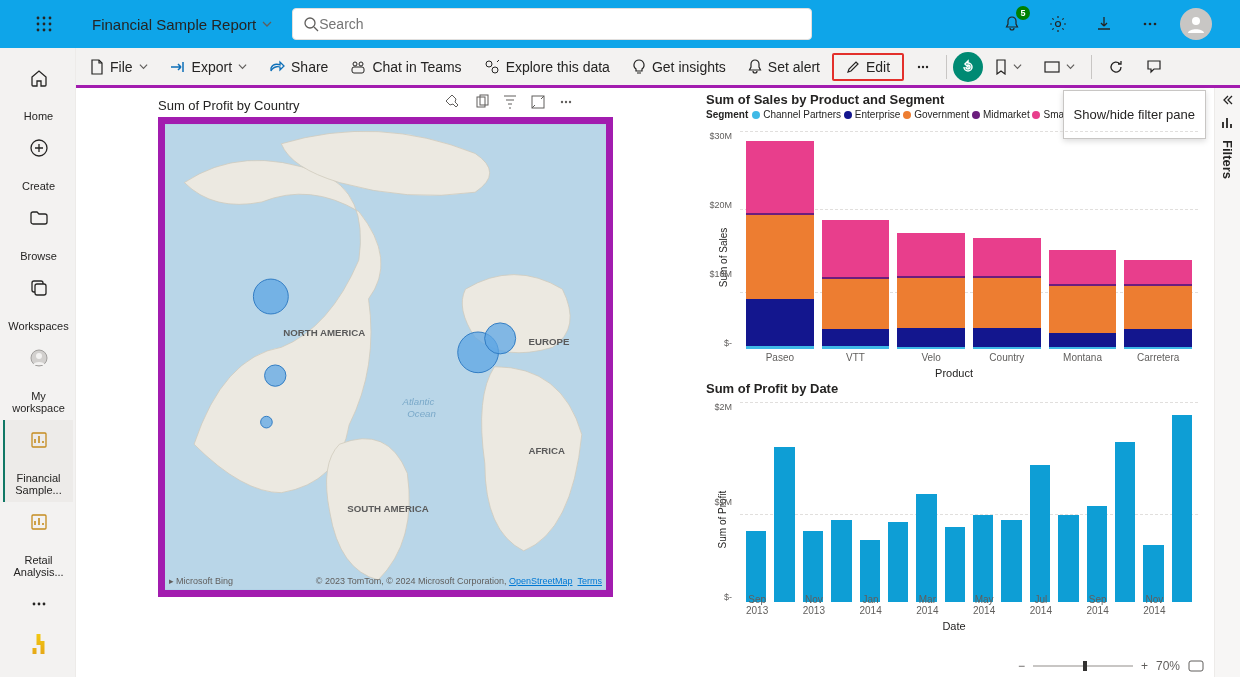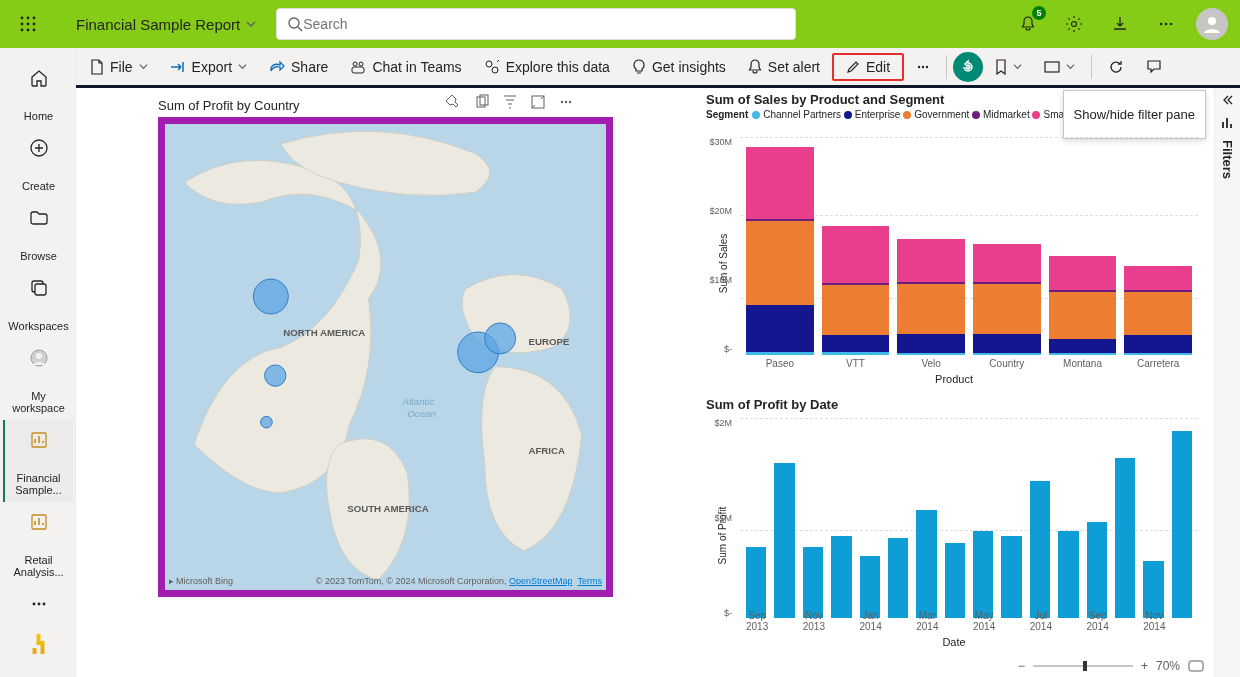--- a/index.html
+++ b/index.html
@@ -1,74 +1,74 @@
 <!DOCTYPE html>
 <html><head>
 <meta charset="utf-8">
 <style>
 *{box-sizing:border-box;margin:0;padding:0;font-family:"Segoe UI",Arial,sans-serif}
 body{width:1240px;height:677px;overflow:hidden;background:#f3f2f1;color:#252423}
 svg{display:block}
 
-.topbar{height:48px;background:#84cc16;display:flex;align-items:center;padding:0 12px;gap:4px}
+.topbar{height:48px;background:#0ea5e9;display:flex;align-items:center;padding:0 28px;gap:4px}
 .waffle{width:32px;height:32px;display:flex;align-items:center;justify-content:center;cursor:pointer}
 .waffle svg{width:16px;height:16px}
 .report-title{display:flex;align-items:center;gap:6px;font-size:15px;padding:0 16px 0 28px;cursor:pointer}
 .search-wrap{flex:1;display:flex;align-items:center;background:#fff;border:1px solid #e1dfdd;border-radius:4px;height:32px;padding:0 10px;max-width:520px}
 .search-wrap input{border:0;outline:0;flex:1;font-size:14px;background:transparent}
 .top-right{margin-left:auto;display:flex;align-items:center;gap:14px}
 .icon-btn{width:32px;height:32px;display:flex;align-items:center;justify-content:center;cursor:pointer;border-radius:2px;position:relative}
 .badge{position:absolute;top:-2px;right:-2px;background:#008000;color:#fff;border-radius:50%;width:14px;height:14px;font-size:9px;display:flex;align-items:center;justify-content:center;font-weight:600}
 .avatar{width:32px;height:32px;border-radius:50%;background:#c8c6c4;display:flex;align-items:center;justify-content:center}
 
 .layout{display:flex;height:calc(100% - 48px)}
 .leftnav{width:76px;background:#f3f2f1;display:flex;flex-direction:column;align-items:center;padding-top:10px;border-right:1px solid #edebe9}
 .nav-item{width:70px;display:flex;flex-direction:column;align-items:center;gap:18px;padding:6px 0;cursor:pointer;font-size:11px;text-align:center;color:#252423;border-left:2px solid transparent}
 .nav-item.selected{border-left:2px solid #117865;background:#edebe9}
 .nav-ico{width:28px;height:28px;display:flex;align-items:center;justify-content:center}
 .nav-spacer{flex:1}
 .pbi-logo{width:20px;height:20px;background:linear-gradient(180deg,#f2c811 0%,#e6a817 100%);clip-path:polygon(40% 0,60% 0,60% 35%,80% 35%,80% 100%,60% 100%,60% 55%,40% 55%,40% 100%,20% 100%,20% 70%,40% 70%)}
 
 .main{flex:1;display:flex;flex-direction:column;background:#fff}
-.ribbon{height:40px;border-bottom:3px solid #0f172a;display:flex;align-items:center;padding:0 4px;gap:2px;background:#f3f2f1}
+.ribbon{height:40px;border-bottom:3px solid #a21caf;display:flex;align-items:center;padding:0 4px;gap:2px;background:#f3f2f1}
 .rb{display:flex;align-items:center;gap:6px;padding:4px 10px;font-size:14px;cursor:pointer;border-radius:2px}
 .rb-edit{border:2px solid #e3302b;padding:4px 12px}
 .rb-sep{width:1px;height:24px;background:#c8c6c4;margin:0 4px}
 .rb-green{width:30px;height:30px;border-radius:50%;background:#008a73;display:flex;align-items:center;justify-content:center;color:#fff;cursor:pointer}
 .canvas{flex:1;display:flex;position:relative;background:#fff}
 .report{flex:1;padding:10px 14px 0 82px;position:relative}
 
 .viz-toolbar{position:absolute;top:6px;right:8px;display:flex;gap:12px;color:#605e5c}
 .viz-toolbar .ico{width:16px;height:16px;cursor:pointer}
 .tooltip{position:absolute;top:2px;right:8px;background:#fff;border:1px solid #c8c6c4;box-shadow:0 2px 6px rgba(0,0,0,.15);padding:16px 10px;font-size:13px}
 
 .map-title{font-size:13px;color:#252423;margin-bottom:4px}
 .map{width:455px;height:480px;background:#a9cce3;position:relative;overflow:hidden;border:7px solid #a21caf}
 .map svg{width:100%;height:100%}
 .map-attrib{position:absolute;bottom:4px;left:4px;font-size:9px;color:#605e5c}
 .map-attrib2{position:absolute;bottom:4px;right:4px;font-size:9px;color:#605e5c}
 
 .right-charts{position:absolute;left:560px;top:0;right:0;padding:4px 12px 0 70px}
 .chart-title{font-size:13px;font-weight:600;margin-bottom:2px}
-.legend{font-size:10px;display:flex;align-items:center;gap:4px;flex-wrap:wrap;margin-bottom:12px}
+.legend{font-size:10px;display:flex;align-items:center;gap:4px;flex-wrap:wrap;margin-bottom:6px}
 .lg{display:inline-flex;align-items:center;gap:3px}
 .lg .sw{width:8px;height:8px;border-radius:50%}
 .bar-chart{height:250px;position:relative}
 .bar-area{position:absolute;left:34px;right:4px;top:4px;bottom:28px}
 .bars{display:flex;height:100%;gap:8px;align-items:flex-end;padding:0 6px}
 .bar-col{flex:1;display:flex;flex-direction:column-reverse;align-items:stretch;height:100%}
 .bar-seg{width:100%}
 .x-labels{position:absolute;left:34px;right:4px;bottom:14px;display:flex;padding:0 6px;gap:8px}
 .x-labels span{flex:1;font-size:10px;text-align:center;color:#605e5c}
 .y-axis{position:absolute;left:0;top:4px;bottom:28px;width:30px;display:flex;flex-direction:column;justify-content:space-between;font-size:9px;color:#605e5c;text-align:right}
 .y-axis span{padding-right:4px}
 .axis-title-x{position:absolute;bottom:-2px;left:50%;transform:translateX(-50%);font-size:11px;color:#252423}
 .axis-title-y{position:absolute;left:-12px;top:50%;transform:rotate(-90deg);transform-origin:center;font-size:10px;color:#252423;white-space:nowrap}
 .grid-line{position:absolute;left:34px;right:4px;height:0;border-top:1px dashed #e1dfdd}
-.chart2{margin-top:14px}
+.chart2{margin-top:4px}
 .bar-chart2{height:232px;position:relative}
 .bars2 .bar-seg{background:#0e9ed5}
 
 .zoom{position:absolute;bottom:4px;right:10px;display:flex;align-items:center;gap:8px;font-size:12px;color:#605e5c}
 .slider{width:100px;height:2px;background:#c8c6c4;position:relative}
 .slider .thumb{position:absolute;left:50%;top:-4px;width:4px;height:10px;background:#323130}
 
 .filters-pane{width:26px;border-left:1px solid #edebe9;background:#f7f6f5;display:flex;flex-direction:column;align-items:center;padding-top:6px;gap:10px}
 .filters-label{writing-mode:vertical-rl;font-size:13px;font-weight:600}
 .link{color:#0078d4;text-decoration:underline}

